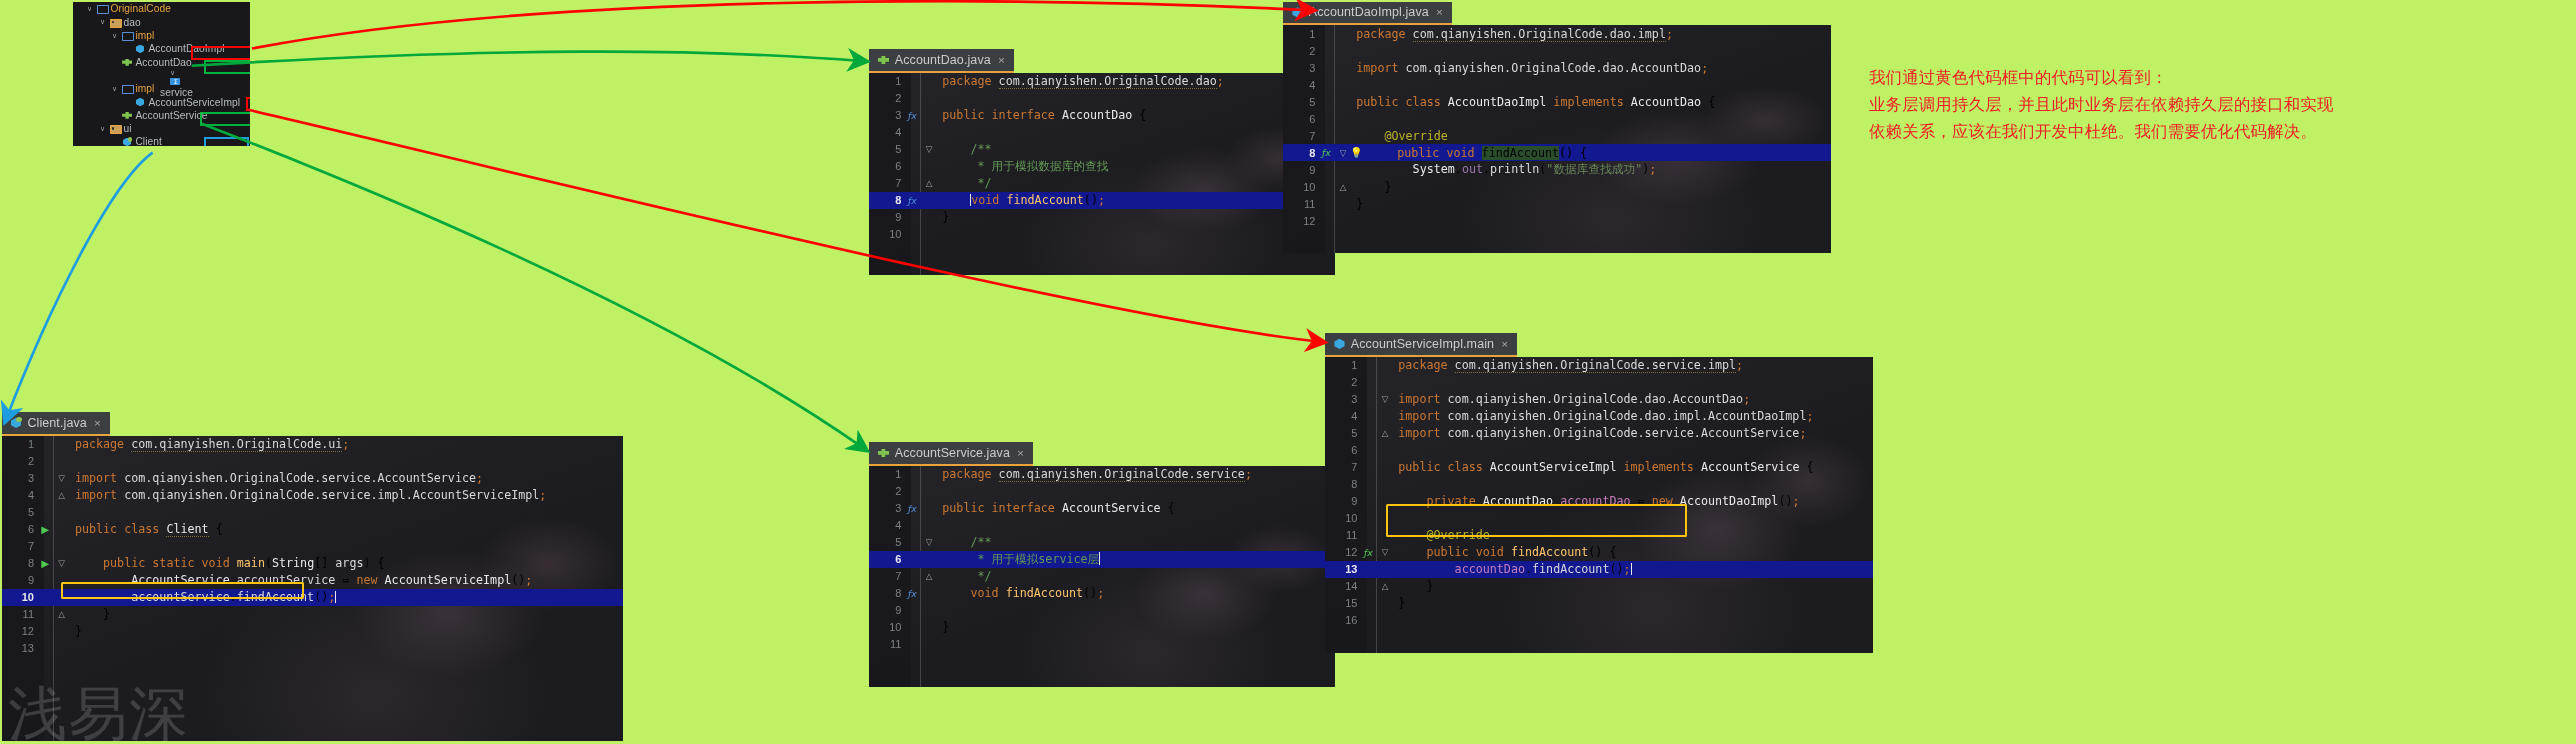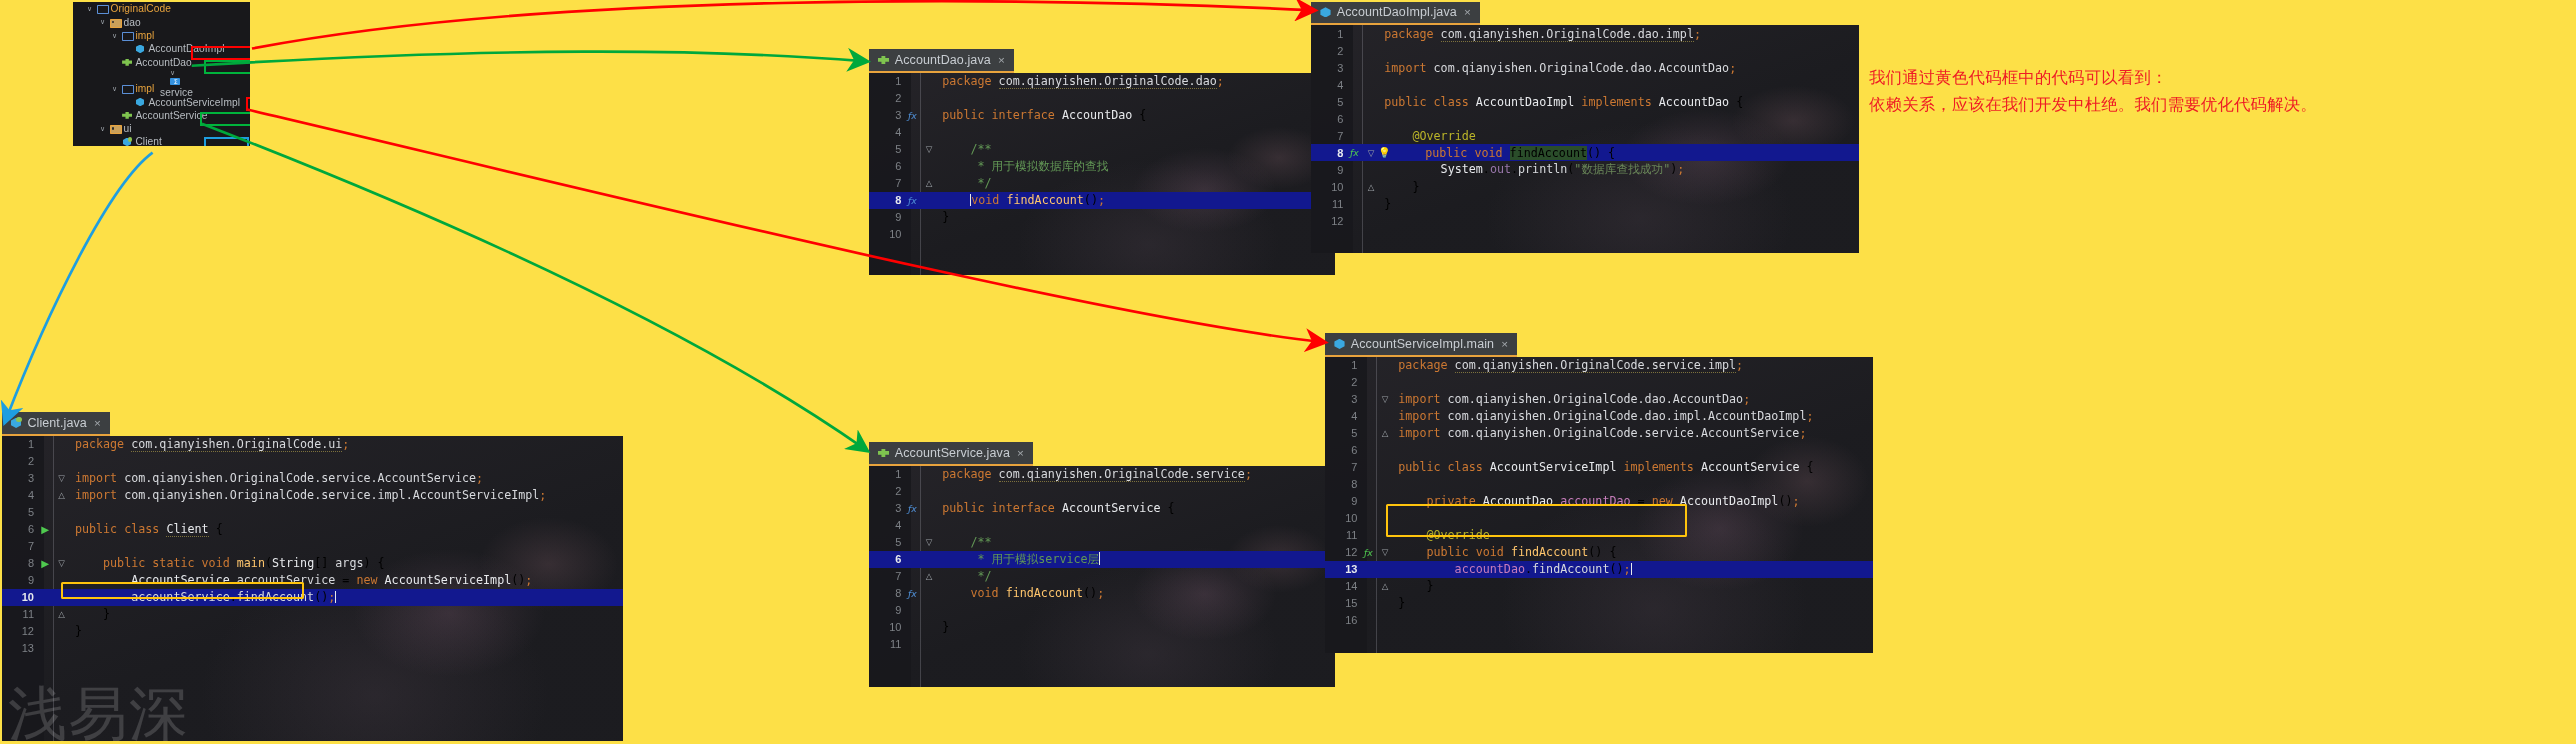--- a/index.html
+++ b/index.html
@@ -4,21 +4,21 @@
 <style>
   * { box-sizing: border-box; }
   html, body {
     margin: 0; padding: 0;
     background: #ffffff;
     font-family: "Liberation Sans", sans-serif;
   }
   #root {
     position: relative;
     width: 2576px; height: 745px;
-    background: #fde047;
+    background: #bef264;
     overflow: hidden;
   }
   
   .win { position: absolute; }
   .tabstrip {
     position: relative;
     height: 23.5px;
     background: transparent;
     display: flex;
     align-items: stretch;
@@ -312,21 +312,21 @@
           <div class="ln"><span class="lnum">5</span><span class="gi"></span><span class="fold">▽</span><span class="txt">    <span class="cmt">/**</span></span></div>
           <div class="ln"><span class="lnum">6</span><span class="gi"></span><span class="fold"></span><span class="txt">     <span class="cmt">* 用于模拟数据库的查找</span></span></div>
           <div class="ln"><span class="lnum">7</span><span class="gi"></span><span class="fold">△</span><span class="txt">     <span class="cmt">*/</span></span></div>
           <div class="ln hl"><span class="lnum">8</span><span class="gi">ƒx</span><span class="fold"></span><span class="txt">    <span class="caret"></span><span class="kw">void</span> <span class="mth">findAccount</span>()<span class="sem">;</span></span></div>
           <div class="ln"><span class="lnum">9</span><span class="gi"></span><span class="fold"></span><span class="txt">}</span></div>
           <div class="ln"><span class="lnum">10</span><span class="gi"></span><span class="fold"></span><span class="txt"></span></div>
         </div>
       </div>
     </div>
 
-  <div class="win" id="win-account-dao-impl" style="left:1311px; top:1.6px; width:548px;">
+  <div class="win" id="win-account-dao-impl" style="left:1283px; top:1.6px; width:548px;">
       <div class="tabstrip">
         <div class="tab">
           <span class="tabic cls"></span>
           <span class="tabname">AccountDaoImpl.java</span>
           <span class="closex">×</span>
         </div>
       </div>
       <div class="editor" style="height: 228px;">
         <div class="gutter"></div>
         <div class="vrule"></div>
@@ -433,20 +433,21 @@
           <div class="ln"><span class="lnum">12</span><span class="gi"></span><span class="fold"></span><span class="txt">}</span></div>
           <div class="ln"><span class="lnum">13</span><span class="gi"></span><span class="fold"></span><span class="txt"></span></div>
         </div>
         <div class="yellowbox" style="left: 59px; top: 146px; width: 243px; height: 17px;"></div>
         <div id="wm" style="position: absolute; left: 6.3px; top: 239px;">浅易深</div>
       </div>
     </div>
 
   <div id="note" style="color: rgb(238, 28, 37);">
       <div>我们通过黄色代码框中的代码可以看到：</div>
+      <div>业务层调用持久层，并且此时业务层在依赖持久层的接口和实现</div>
       <div>依赖关系，应该在我们开发中杜绝。我们需要优化代码解决。</div>
     </div>
 
   <svg id="arrows" width="2576" height="745" viewBox="0 0 3292 952">
     <defs>
       <marker id="ar-red" markerWidth="9" markerHeight="9" refX="6" refY="4.5" orient="auto">
         <path d="M0,0 L9,4.5 L0,9 L2.6,4.5 Z" fill="#ff0000"></path>
       </marker>
       <marker id="ar-green" markerWidth="9" markerHeight="9" refX="6" refY="4.5" orient="auto">
         <path d="M0,0 L9,4.5 L0,9 L2.6,4.5 Z" fill="#00a83c"></path>

